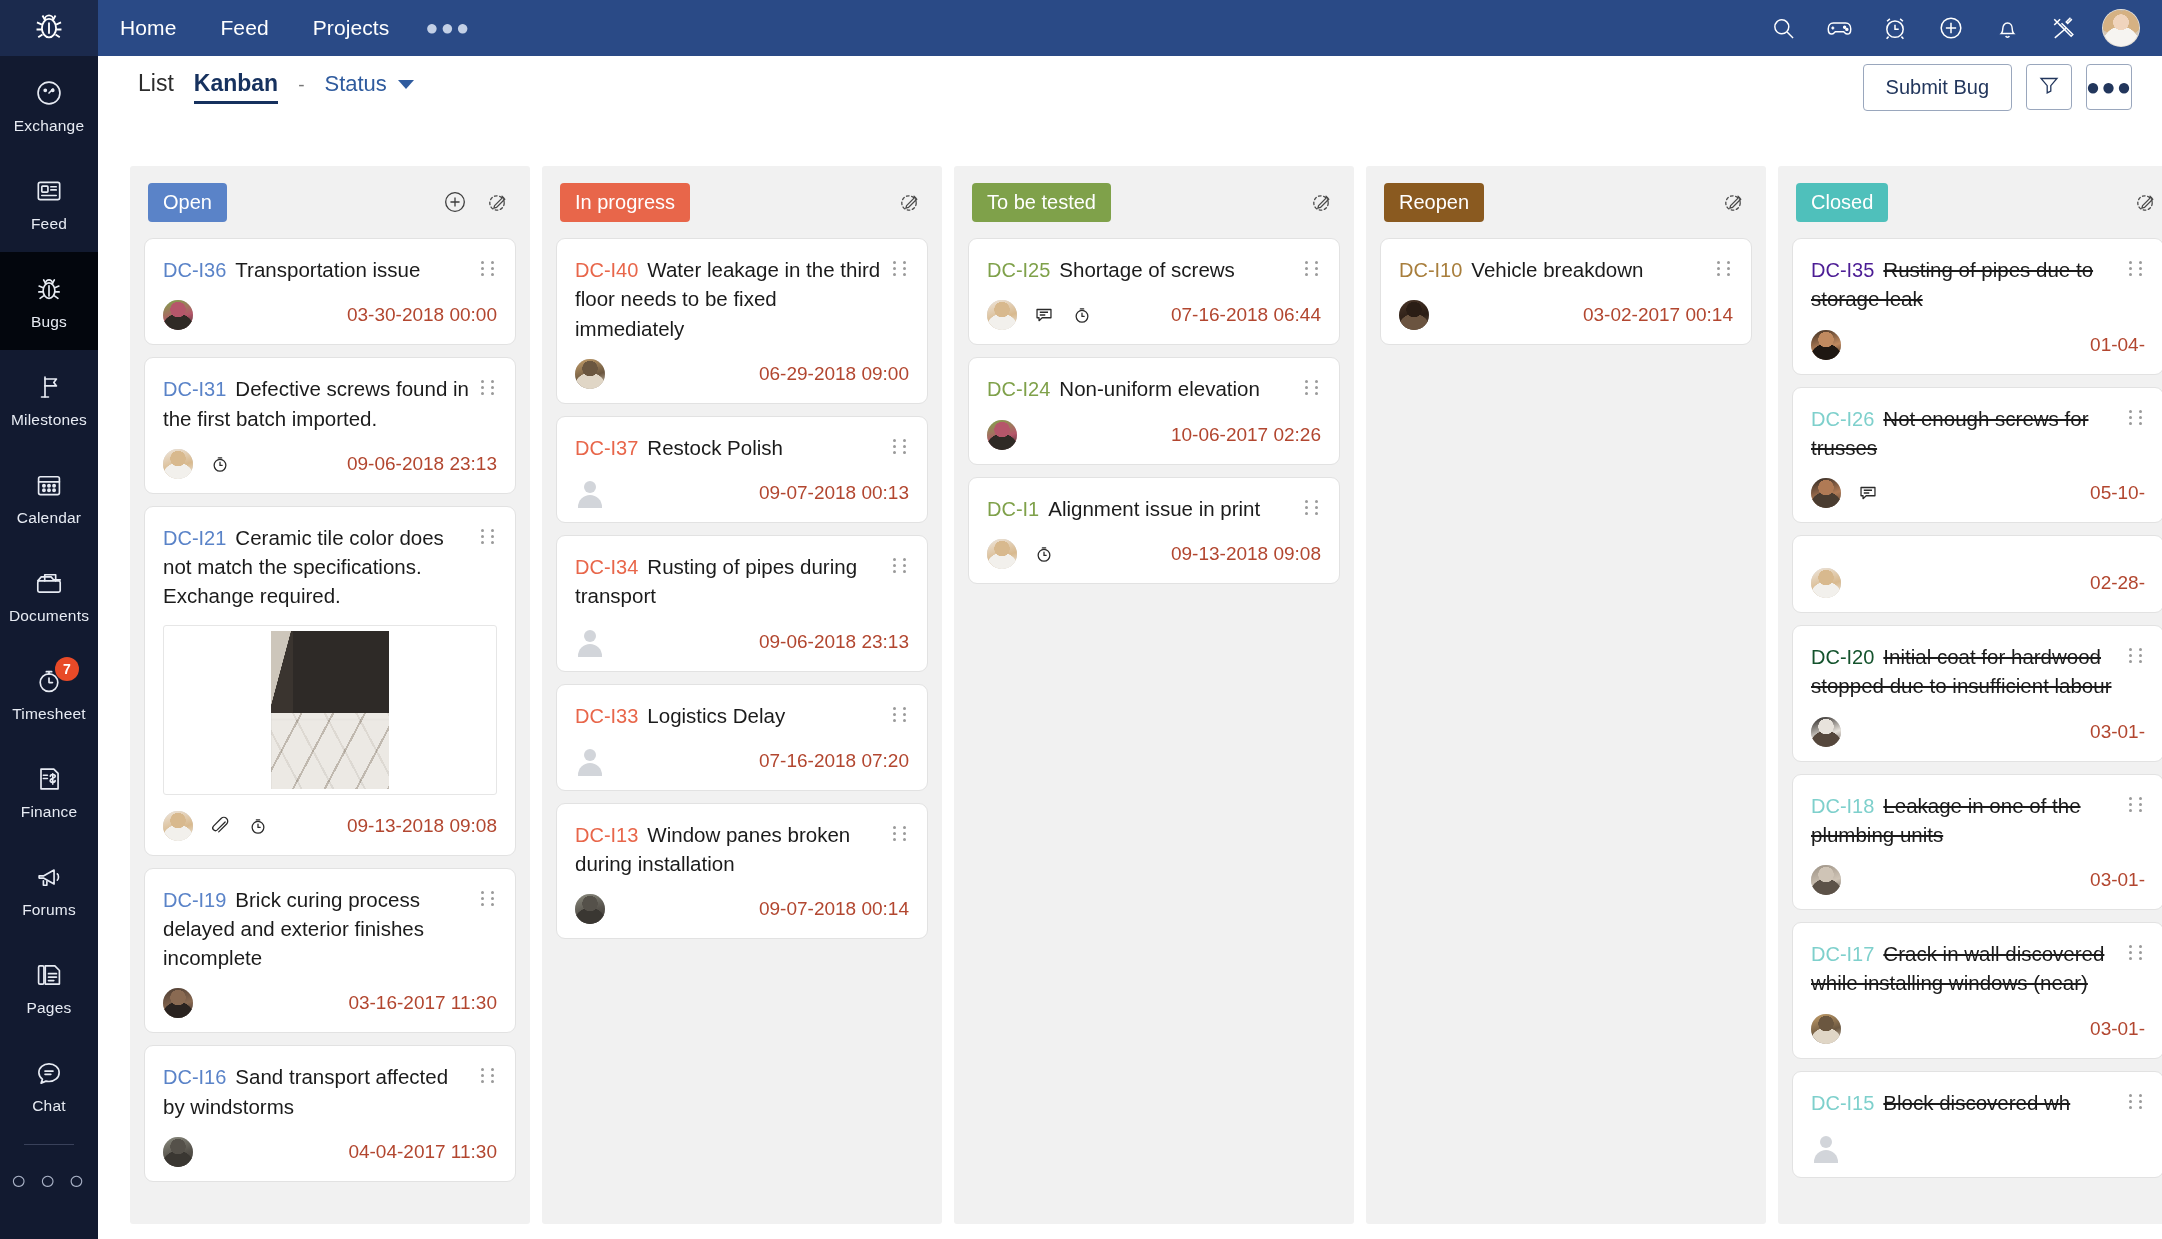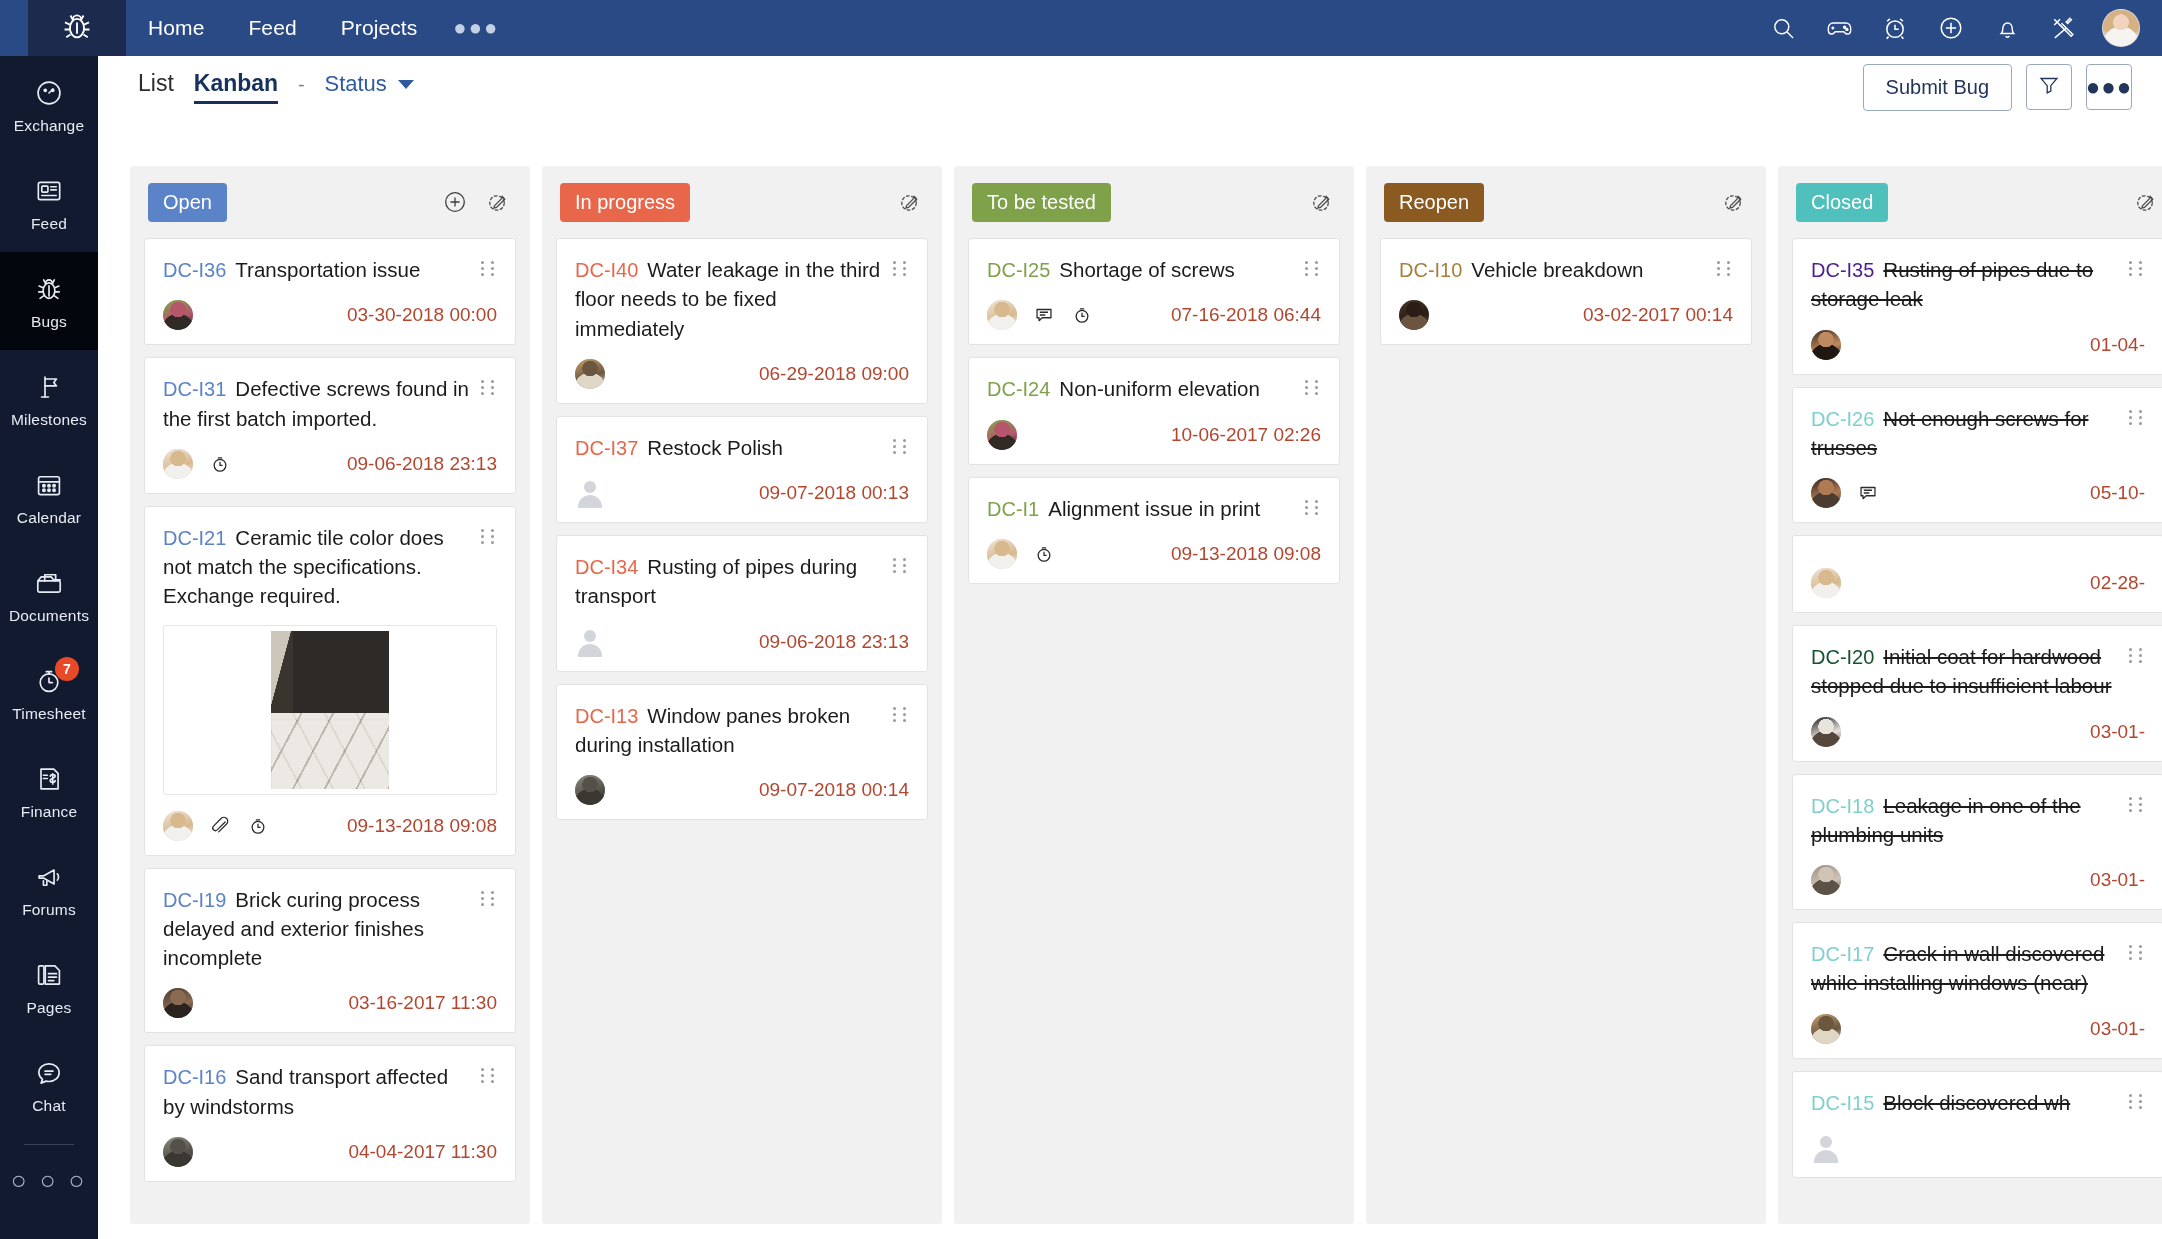--- a/index.html
+++ b/index.html
@@ -10,21 +10,20 @@
     background: #ffffff;
   }
 
   
   .topbar {
     position: absolute; top: 0; left: 0;
     width: 2162px; height: 56px;
     background: #2a4a86;
     display: flex; align-items: stretch;
     z-index: 30;
-    padding-left: 28px;
   }
   .tb-logo {
     width: 98px; display: flex; align-items: center; justify-content: center;
     background: #1b2a4d;
   }
   .tb-nav { display: flex; align-items: stretch; }
   .tb-nav-item {
     display: flex; align-items: center; padding: 0 22px;
     color: #ffffff; font-size: 21px; letter-spacing: .1px;
     cursor: pointer; white-space: nowrap;
@@ -158,21 +157,21 @@
     padding: 8px 15px; border-radius: 4px; white-space: nowrap;
   }
   .col-head-actions { margin-left: auto; display: flex; align-items: center; gap: 18px; }
   .col-ico { cursor: pointer; display: flex; align-items: center; justify-content: center; }
   .col-body {
     flex: 1; padding: 0 14px; overflow: hidden;
     display: flex; flex-direction: column; gap: 12px;
   }
 
   .card {
-    background: #fff; border: 1px solid #e2e2e2; border-radius: 3px;
+    background: #fff; border: 1px solid #e2e2e2; border-radius: 9px;
     padding: 16px 18px 14px 18px;
     flex: 0 0 auto;
   }
   .card-top { display: flex; align-items: flex-start; }
   .card-text { flex: 1; line-height: 1.42; padding-right: 6px; }
   .card-key { font-size: 20px; margin-right: 9px; white-space: nowrap; }
   .card-title { font-size: 20.5px; color: #1b1b1b; }
   .card.done .card-title { text-decoration: line-through; }
   .grip {
     width: 16px; flex: 0 0 16px; margin-top: 6px; cursor: grab;
@@ -652,20 +651,37 @@
                 <i></i>
               </span>
             </div>
             <div class="card-foot">
               <span class="av-none"></span>
               <span class="card-date">09-06-2018 23:13</span>
             </div>
           </div>
           <div class="card">
             <div class="card-top">
+              <div class="card-text"><span class="card-key" style="color:#e8664a">DC-I33</span><span class="card-title">Logistics Delay</span></div>
+              <span class="grip">
+                <i></i>
+                <i></i>
+                <i></i>
+                <i></i>
+                <i></i>
+                <i></i>
+              </span>
+            </div>
+            <div class="card-foot">
+              <span class="av-none"></span>
+              <span class="card-date">07-16-2018 07:20</span>
+            </div>
+          </div>
+          <div class="card">
+            <div class="card-top">
               <div class="card-text"><span class="card-key" style="color:#e8664a">DC-I13</span><span class="card-title">Window panes broken during installation</span></div>
               <span class="grip">
                 <i></i>
                 <i></i>
                 <i></i>
                 <i></i>
                 <i></i>
                 <i></i>
               </span>
             </div>

